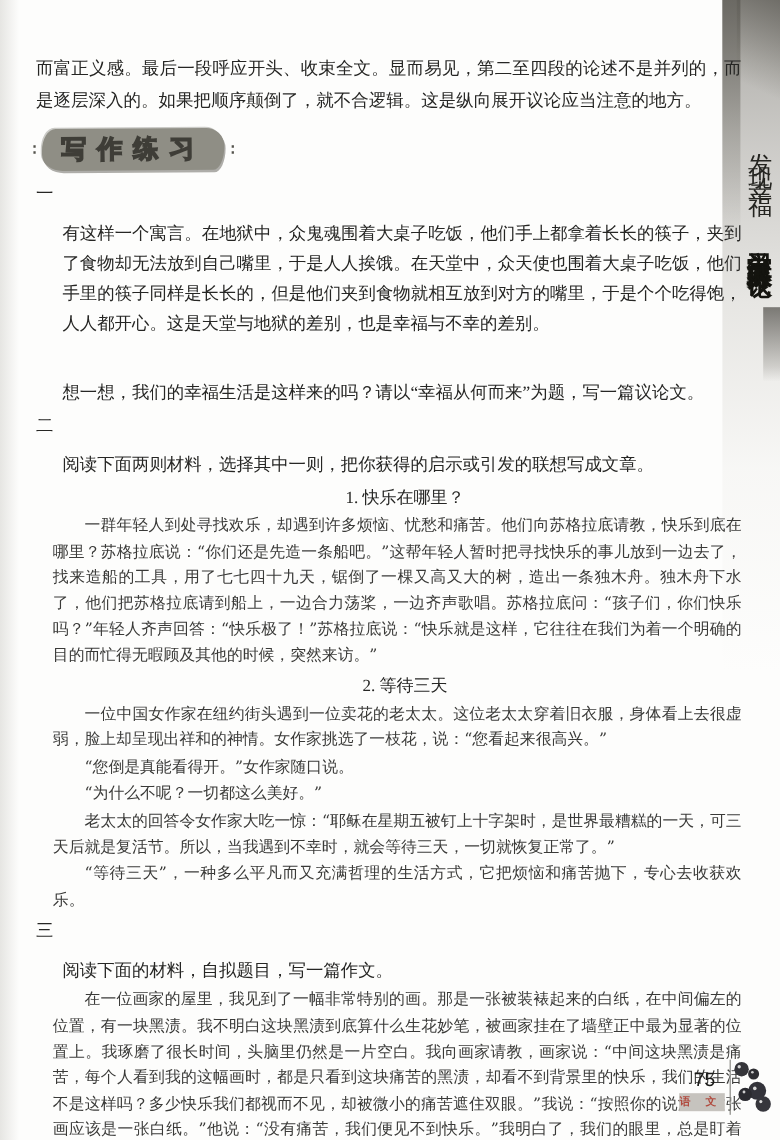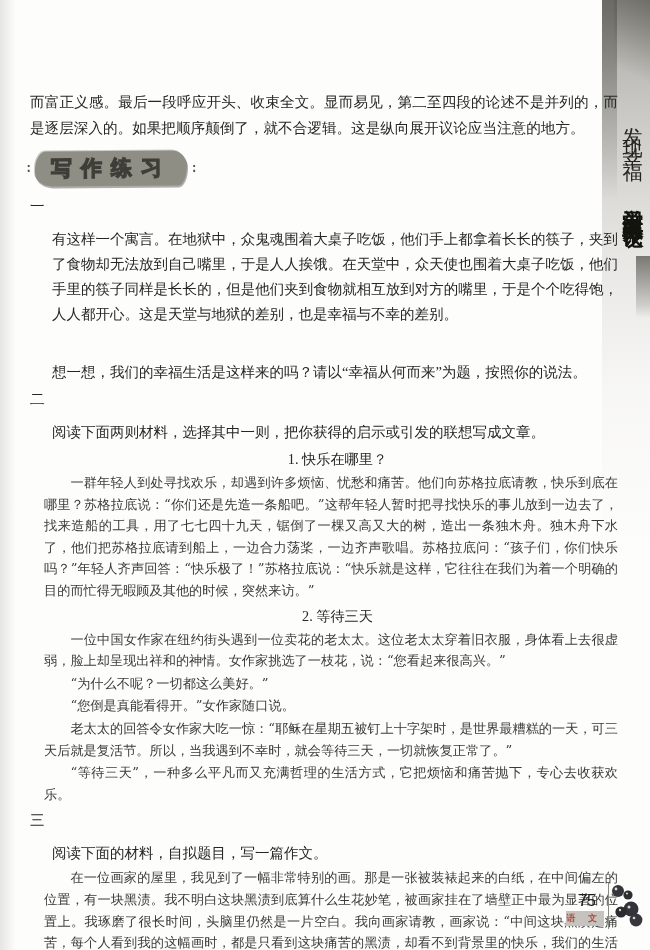--- a/index.html
+++ b/index.html
@@ -29,21 +29,21 @@
   
   .vtitles{position:absolute;top:112px;right:7px;writing-mode:vertical-rl;
     text-orientation:upright;line-height:1;}
   .vt-unit{font-size:20px;font-weight:500;letter-spacing:11px;color:#242420;}
   .vt-lesson{font-size:21px;font-weight:bold;letter-spacing:2.5px;color:#14140f;
     padding-top:20px;}
 
   
   .content{position:absolute;left:30px;top:46px;width:588px;}
   p{margin:0;text-align:center;}
-  .lead{font-size:14.6px;line-height:25.5px;text-align:justify;color:#262624;margin-top:44px;}
+  .lead{font-size:14.6px;line-height:25.5px;text-align:justify;color:#262624;}
   .lead.indent{text-indent:2em;}
 
   
   .banner-row{margin:10px 0 8px -8px;display:flex;align-items:center;}
   .banner-dot{color:#54534c;font-size:13px;font-weight:bold;margin:0 5px;}
   .banner{display:inline-block;background:#8f8e85;
     border-radius:12px 16px 10px 18px / 55% 45% 60% 40%;
     padding:3px 16px 4px 16px;transform:rotate(-.4deg);
     box-shadow:1px 2px 0 rgba(110,108,100,.55), -1px -1px 0 rgba(110,108,100,.35);}
   .banner-label{font-size:21px;font-weight:bold;letter-spacing:9px;
@@ -90,34 +90,34 @@
   <div class="banner-row">
     <span class="banner-dot">∶</span>
     <span class="banner"><span class="banner-label">写作练习</span></span>
     <span class="banner-dot">∶</span>
   </div>
 
   <div class="exercise">
     <div class="ex-marker">一</div>
     <div class="ex-body">
       <p class="instr">有这样一个寓言。在地狱中，众鬼魂围着大桌子吃饭，他们手上都拿着长长的筷子，夹到了食物却无法放到自己嘴里，于是人人挨饿。在天堂中，众天使也围着大桌子吃饭，他们手里的筷子同样是长长的，但是他们夹到食物就相互放到对方的嘴里，于是个个吃得饱，人人都开心。这是天堂与地狱的差别，也是幸福与不幸的差别。</p>
-      <p class="instr">想一想，我们的幸福生活是这样来的吗？请以“幸福从何而来”为题，按照你的说法。</p>
+      <p class="instr">想一想，我们的幸福生活是这样来的吗？请以“幸福从何而来”为题，写一篇议论文。</p>
     </div>
   </div>
 
   <div class="exercise">
     <div class="ex-marker">二</div>
     <div class="ex-body">
       <p class="instr">阅读下面两则材料，选择其中一则，把你获得的启示或引发的联想写成文章。</p>
       <p class="sub-title">1. 快乐在哪里？</p>
       <p class="material">一群年轻人到处寻找欢乐，却遇到许多烦恼、忧愁和痛苦。他们向苏格拉底请教，快乐到底在哪里？苏格拉底说：“你们还是先造一条船吧。”这帮年轻人暂时把寻找快乐的事儿放到一边去了，找来造船的工具，用了七七四十九天，锯倒了一棵又高又大的树，造出一条独木舟。独木舟下水了，他们把苏格拉底请到船上，一边合力荡桨，一边齐声歌唱。苏格拉底问：“孩子们，你们快乐吗？”年轻人齐声回答：“快乐极了！”苏格拉底说：“快乐就是这样，它往往在我们为着一个明确的目的而忙得无暇顾及其他的时候，突然来访。”</p>
       <p class="sub-title">2. 等待三天</p>
       <p class="material">一位中国女作家在纽约街头遇到一位卖花的老太太。这位老太太穿着旧衣服，身体看上去很虚弱，脸上却呈现出祥和的神情。女作家挑选了一枝花，说：“您看起来很高兴。”</p>
+      <p class="material">“您倒是真能看得开。”女作家随口说。</p>
       <p class="material">“为什么不呢？一切都这么美好。”</p>
-      <p class="material">“您倒是真能看得开。”女作家随口说。</p>
       <p class="material">老太太的回答令女作家大吃一惊：“耶稣在星期五被钉上十字架时，是世界最糟糕的一天，可三天后就是复活节。所以，当我遇到不幸时，就会等待三天，一切就恢复正常了。”</p>
       <p class="material">“等待三天”，一种多么平凡而又充满哲理的生活方式，它把烦恼和痛苦抛下，专心去收获欢乐。</p>
     </div>
   </div>
 
   <div class="exercise">
     <div class="ex-marker">三</div>
     <div class="ex-body">
       <p class="instr">阅读下面的材料，自拟题目，写一篇作文。</p>
       <p class="material">在一位画家的屋里，我见到了一幅非常特别的画。那是一张被装裱起来的白纸，在中间偏左的位置，有一块黑渍。我不明白这块黑渍到底算什么生花妙笔，被画家挂在了墙壁正中最为显著的位置上。我琢磨了很长时间，头脑里仍然是一片空白。我向画家请教，画家说：“中间这块黑渍是痛苦，每个人看到我的这幅画时，都是只看到这块痛苦的黑渍，却看不到背景里的快乐，我们的生活不是这样吗？多少快乐我们都视而不见，却被微小的痛苦遮住双眼。”我说：“按照你的说法，这张画应该是一张白纸。”他说：“没有痛苦，我们便见不到快乐。”我明白了，我们的眼里，总是盯着痛苦，而快乐常常是被我们忽略了的那部分。</p>

